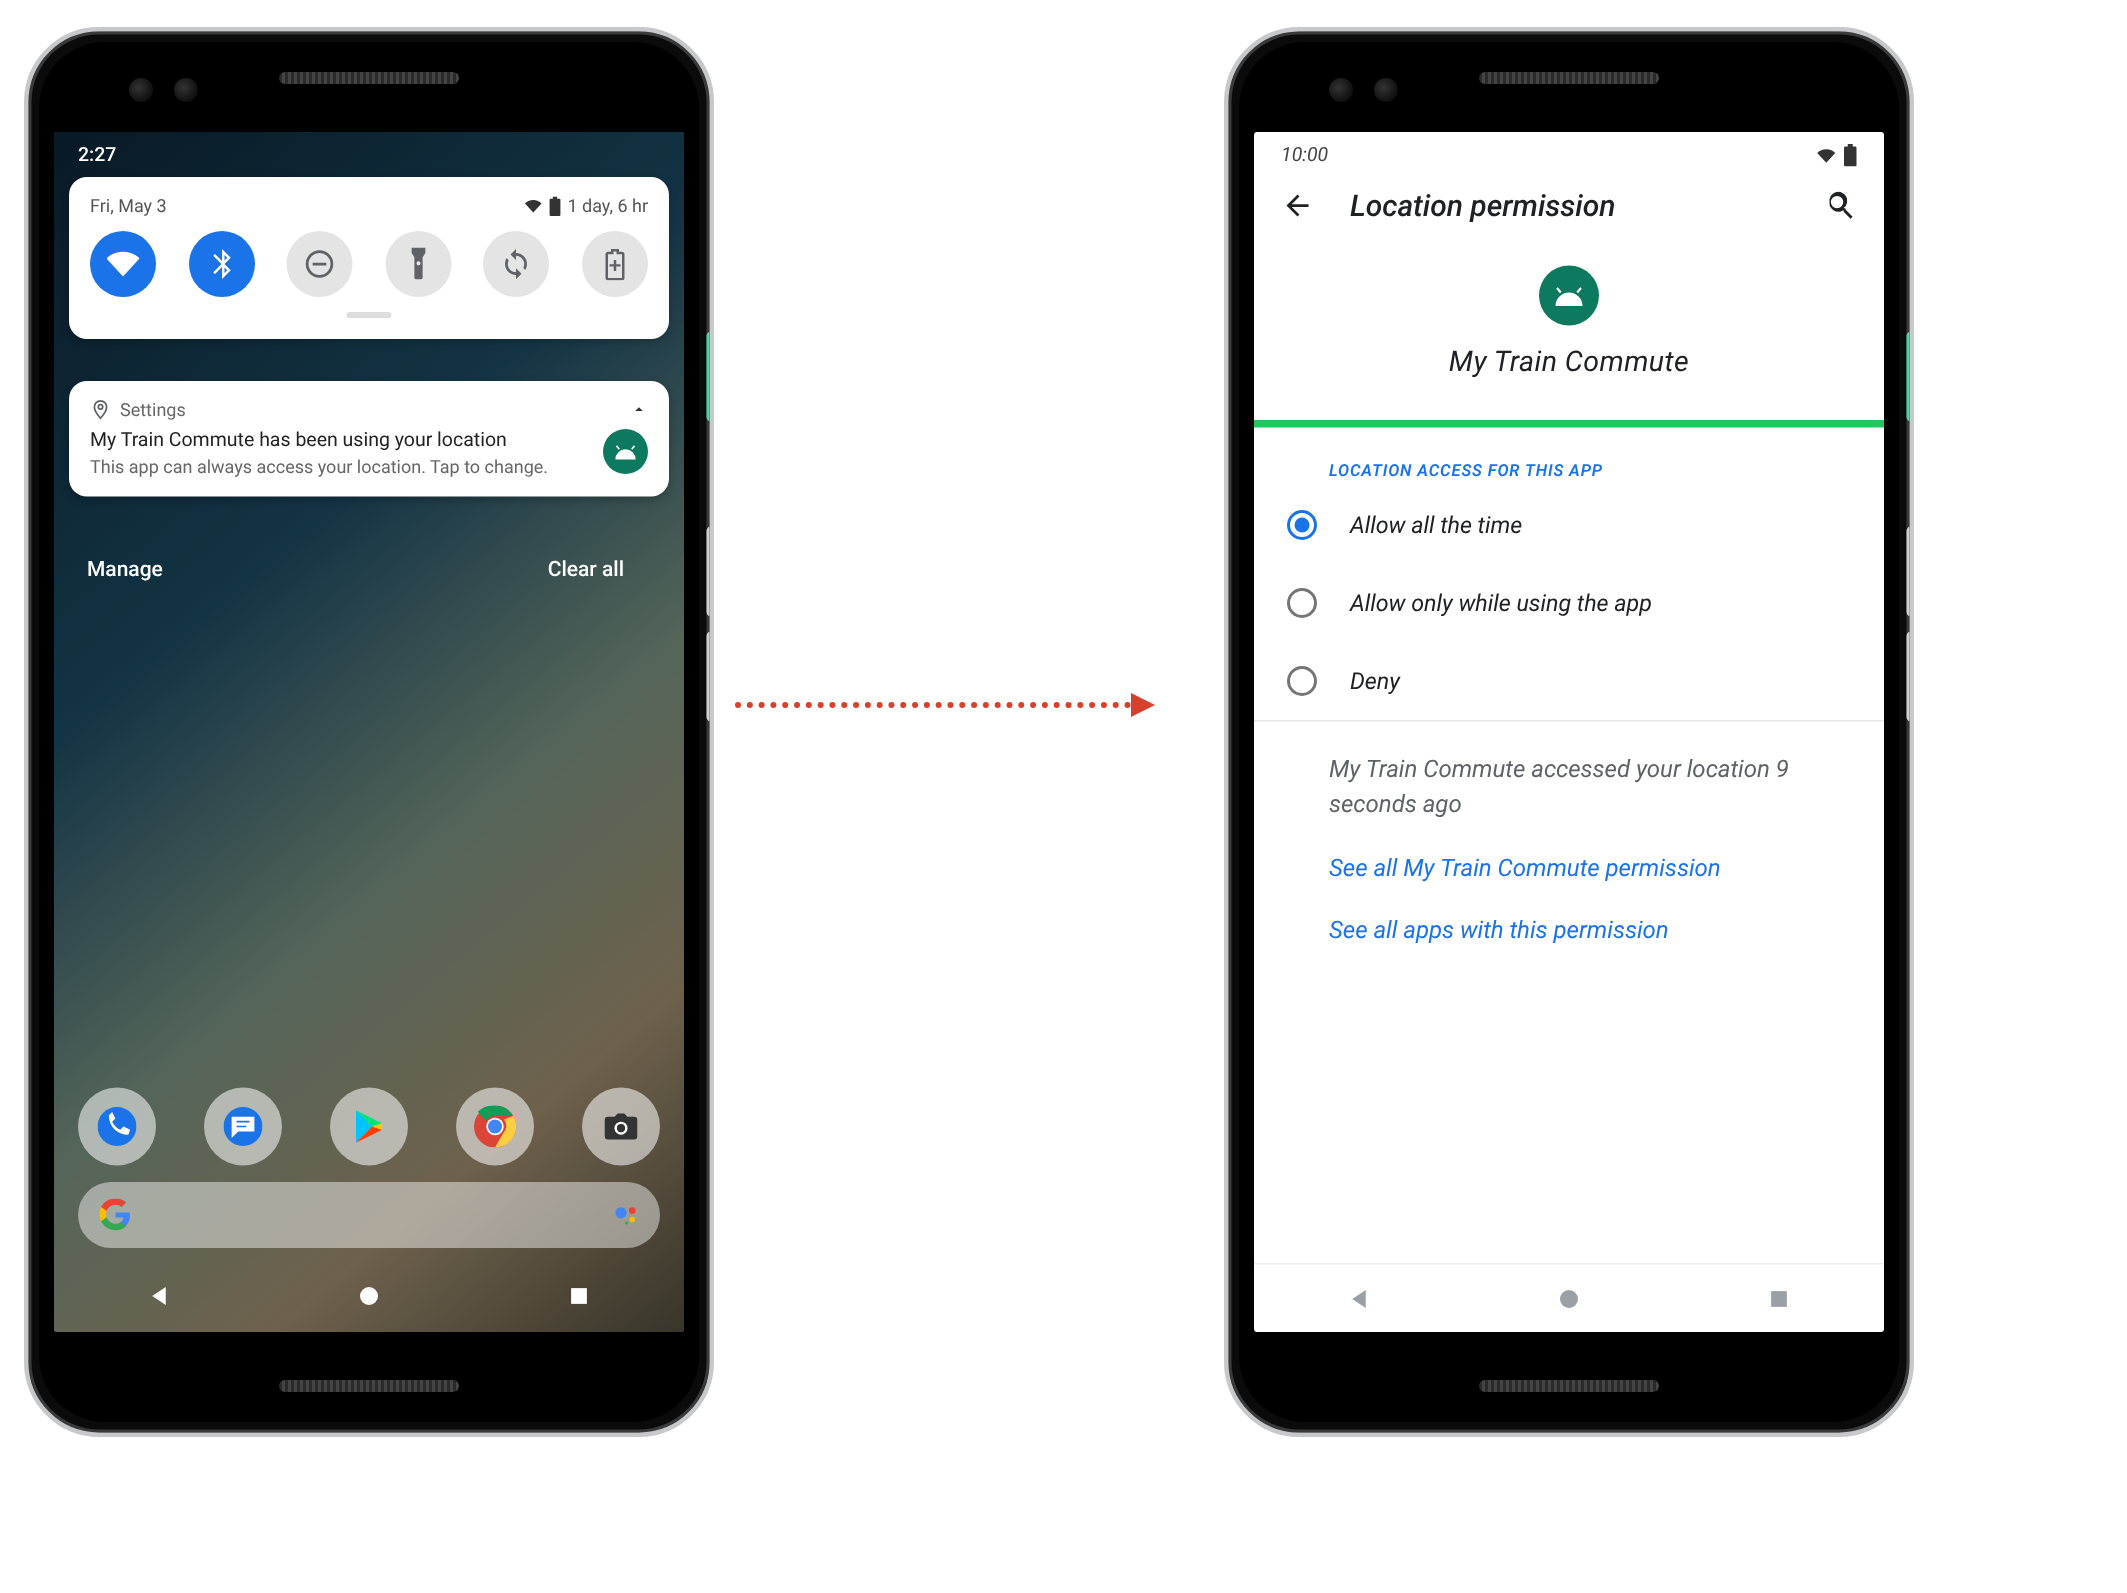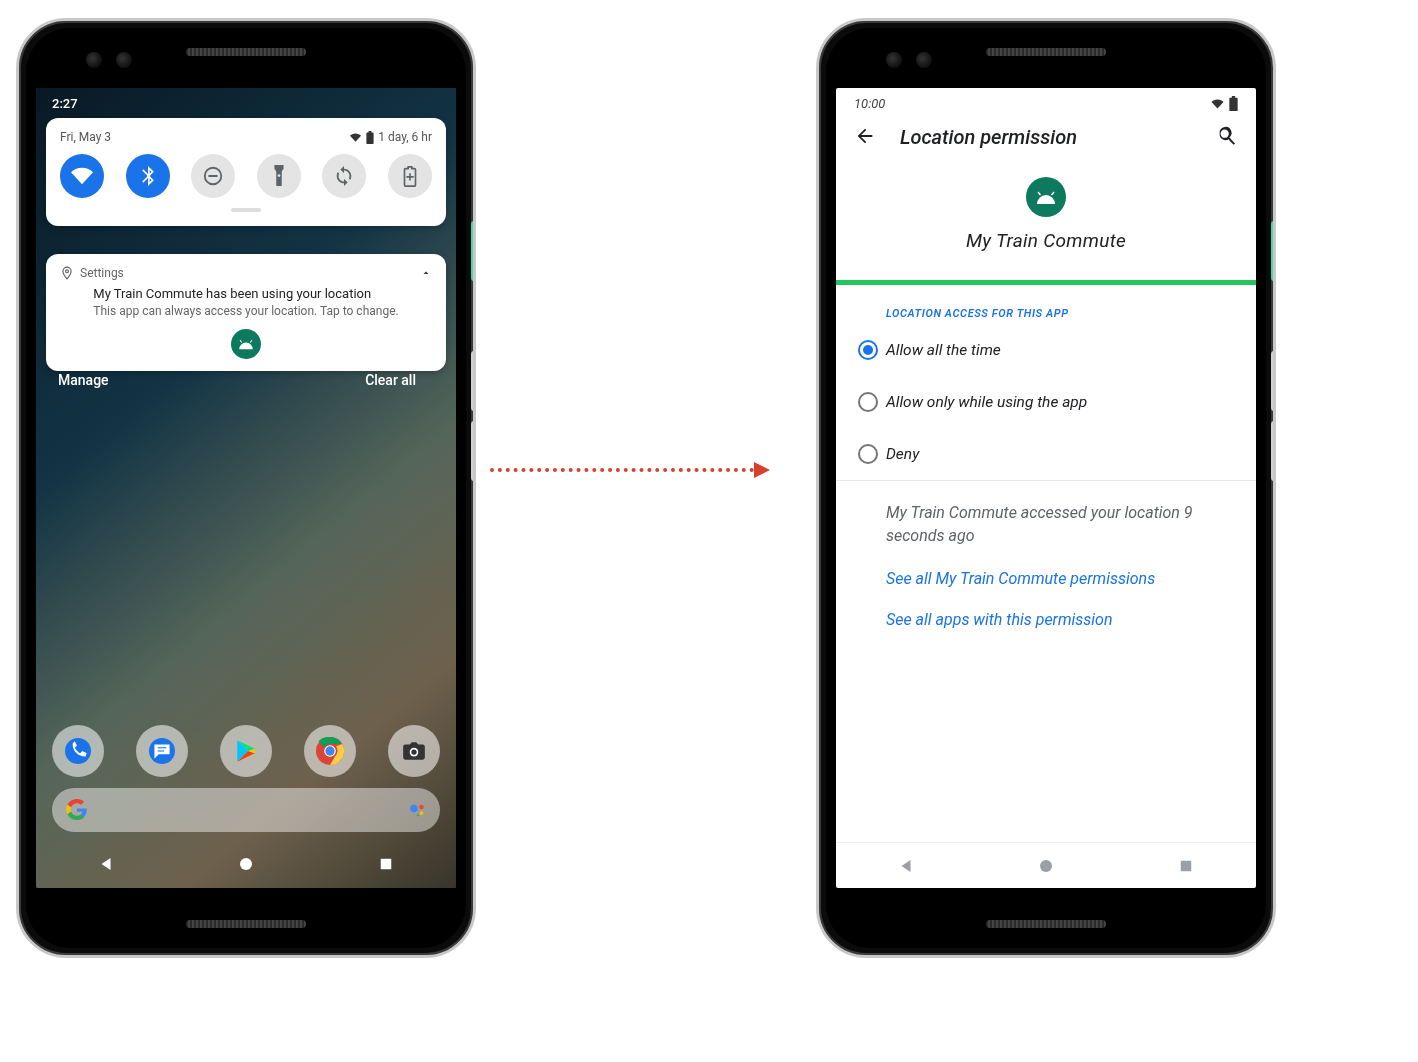--- a/index.html
+++ b/index.html
@@ -79,21 +79,21 @@
   .qs-tile.active { background:#1a73e8; color:#fff; }
   .qs-handle { width:30px; height:4px; border-radius:2px; background:#ddd; margin:10px auto 0 auto; }
 
   .notif {
     position:absolute; top:166px; left:10px; right:10px;
     background:#fff; border-radius:12px; padding:12px 14px;
     box-shadow:0 2px 6px rgba(0,0,0,.25); z-index:4;
   }
   .notif-top { display:flex; align-items:center; gap:6px; font-size:12px; color:#666; }
   .notif-top .chev { margin-left:auto; }
-  .notif-body { display:flex; gap:10px; margin-top:6px; align-items:center;flex-direction:column; }
+  .notif-body { display:flex; gap:10px; margin-top:6px; align-items:flex-start; }
   .notif-body .txt { flex:1; }
   .notif-title { font-size:13px; color:#222; margin-bottom:2px; }
   .notif-sub { font-size:12px; color:#666; line-height:1.35; }
   .app-badge {
     width:30px; height:30px; border-radius:50%; background:#0d7a5f;
     display:flex; align-items:center; justify-content:center; flex-shrink:0;
   }
 
   .notif-actions {
     position:absolute; top:280px; left:10px; right:28px;
@@ -117,28 +117,28 @@
   }
   .navbar {
     position:absolute; bottom:0; left:0; right:0; height:48px;
     display:flex; align-items:center; justify-content:space-around; z-index:3;
   }
 
   
   .screen.white { background:#fff; color:#202124; }
   .status-r { display:flex; align-items:center; justify-content:space-between; padding:8px 18px 4px 18px; font-size:13px; color:#444; }
   .status-r .ri { display:flex; gap:4px; align-items:center; }
-  .appbar { display:flex; gap:24px; padding:10px 18px 18px 18px; }
+  .appbar { display:flex; align-items:center; gap:24px; padding:10px 18px 18px 18px; }
   .appbar-title { font-size:20px; font-weight:500; flex:1; }
   .app-hero { text-align:center; padding:10px 0 28px 0; }
   .app-hero .app-badge { width:40px; height:40px; margin:0 auto 12px auto; }
   .app-hero-title { font-size:19px; letter-spacing:.3px; }
   .section { border-top:5px solid #22c55e; }
   .section-label { color:#1a73e8; font-size:11px; font-weight:600; letter-spacing:.6px; padding:22px 50px 4px 50px; }
-  .opt { display:flex; align-items:center; gap:8px; padding:16px 22px; font-size:15.5px; }
+  .opt { display:flex; align-items:center; gap:22px; padding:16px 22px; font-size:15.5px; }
   .radio {
     width:20px; height:20px; border:2px solid #757575; border-radius:50%;
     display:flex; align-items:center; justify-content:center; flex-shrink:0;
   }
   .radio.sel { border-color:#1a73e8; }
   .radio.sel::after { content:''; width:10px; height:10px; background:#1a73e8; border-radius:50%; }
   .info-block { border-top:1px solid #e6e6e6; padding:20px 20px 6px 50px; font-size:16px; }
   .info-text { color:#5f6368; line-height:1.45; margin-bottom:22px; }
   .info-link { color:#1a73e8; margin-bottom:22px; }
   .nav-r {
@@ -399,21 +399,21 @@
           <span>Allow only while using the app</span>
         </div>
         <div class="opt">
           <span class="radio"></span>
           <span>Deny</span>
         </div>
       </div>
 
       <div class="info-block">
         <div class="info-text">My Train Commute accessed your location 9 seconds ago</div>
-        <div class="info-link">See all My Train Commute permissions</div>
+        <div class="info-link">See all My Train Commute permission</div>
         <div class="info-link">See all apps with this permission</div>
       </div>
 
       <div class="nav-r">
         <svg width="18" height="18" viewBox="0 0 24 24" fill="#9aa0a6">
             <path d="M18 4v16L6 12z"></path>
           </svg>
         <svg width="18" height="18" viewBox="0 0 24 24" fill="#9aa0a6">
             <circle cx="12" cy="12" r="8"></circle>
           </svg>

